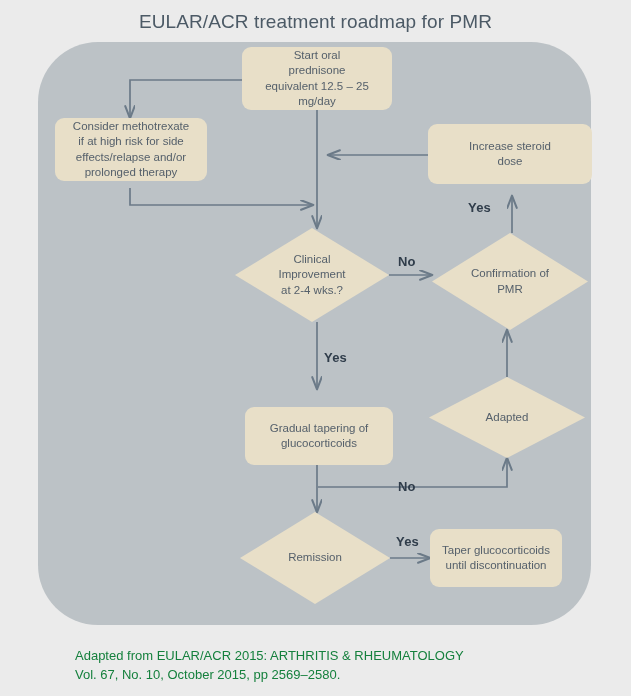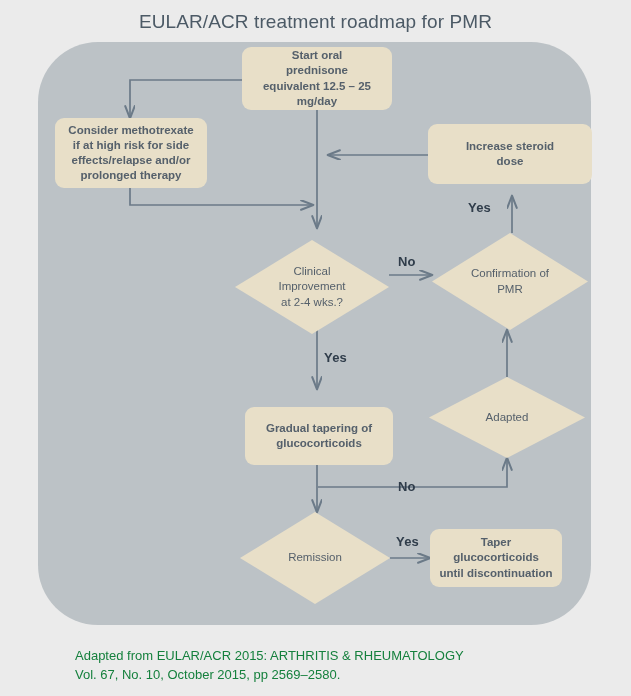--- a/index.html
+++ b/index.html
@@ -52,21 +52,20 @@
     text-align: center;
     color: #55606b;
     line-height: 1.32;
     white-space: pre-line;
   }
   .box {
     background: #e8dfc8;
     border-radius: 9px;
     font-size: 11.5px;
     padding: 4px 8px;
-    font-weight: bold;
   }
   .diamond-wrap {
     position: absolute;
   }
   .diamond-shape {
     position: absolute;
     left: 0;
     top: 0;
     width: 100%;
     height: 100%;
@@ -143,35 +142,35 @@
 
     <path d="M390,558 L430,558" marker-end="url(#arrow)"></path>
   </g>
 </svg>
 
 <div class="node box" style="left:242px; top:47px; width:150px; height:63px;">Start oral
 prednisone
 equivalent 12.5 – 25
 mg/day</div>
 
-<div class="node box" style="left:55px; top:118px; width:152px; height:70px;">Consider methotrexate
+<div class="node box" style="left:55px; top:118px; width:152px; height:63px;">Consider methotrexate
 if at high risk for side
 effects/relapse and/or
 prolonged therapy</div>
 
 <div class="node box" style="left:428px; top:124px; width:164px; height:60px;">Increase steroid
 dose</div>
 
 <div class="node box" style="left:245px; top:391px; width:148px; height:58px;margin-top:16px;">Gradual tapering of
 glucocorticoids</div>
 
 <div class="node box" style="left:430px; top:529px; width:132px; height:58px;">Taper glucocorticoids
 until discontinuation</div>
 
-<div class="diamond-wrap" style="left:235px; top:240px; width:154px; height:94px;">
+<div class="diamond-wrap" style="left:235px; top:228px; width:154px; height:94px;">
   <div class="diamond-shape"></div>
   <div class="diamond-label">Clinical
 Improvement
 at 2-4 wks.?</div>
 </div>
 
 <div class="diamond-wrap" style="left:432px; top:233px; width:156px; height:97px;">
   <div class="diamond-shape"></div>
   <div class="diamond-label">Confirmation of
 PMR</div>

